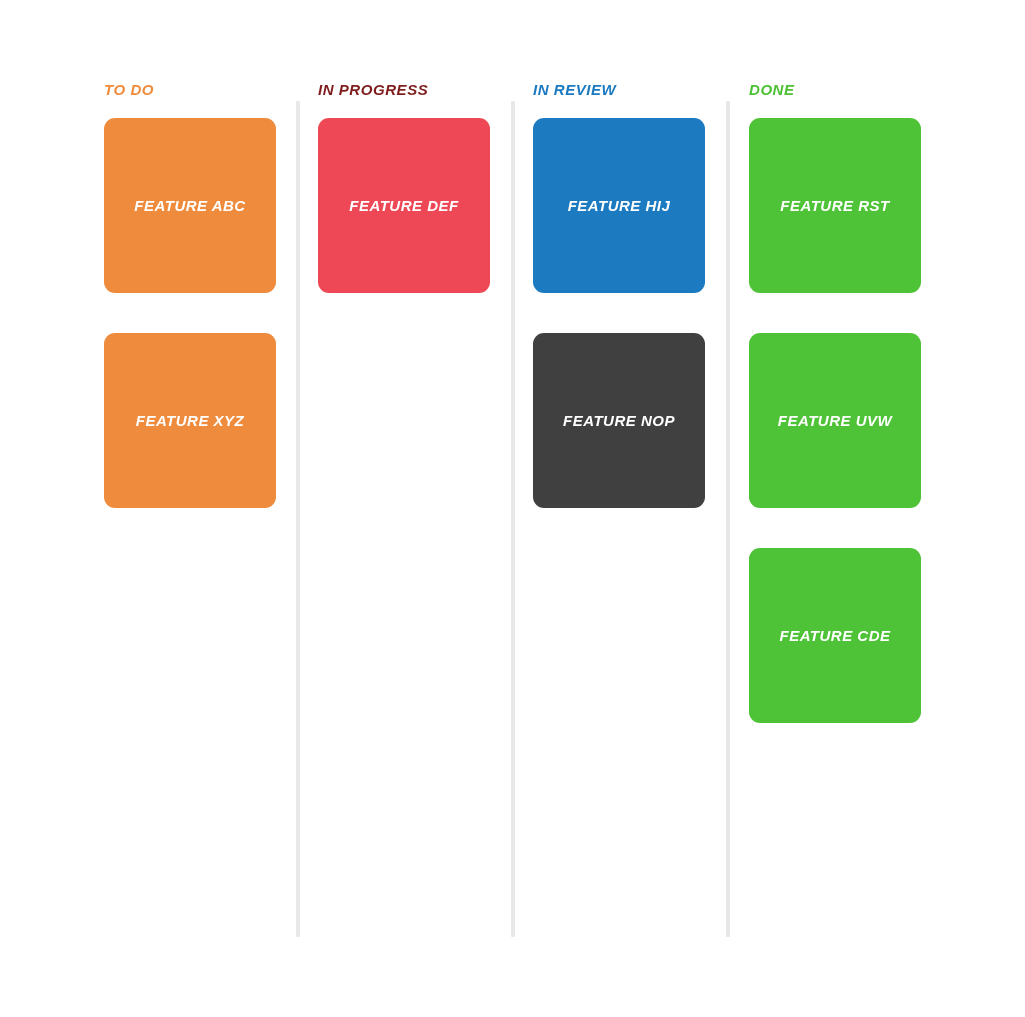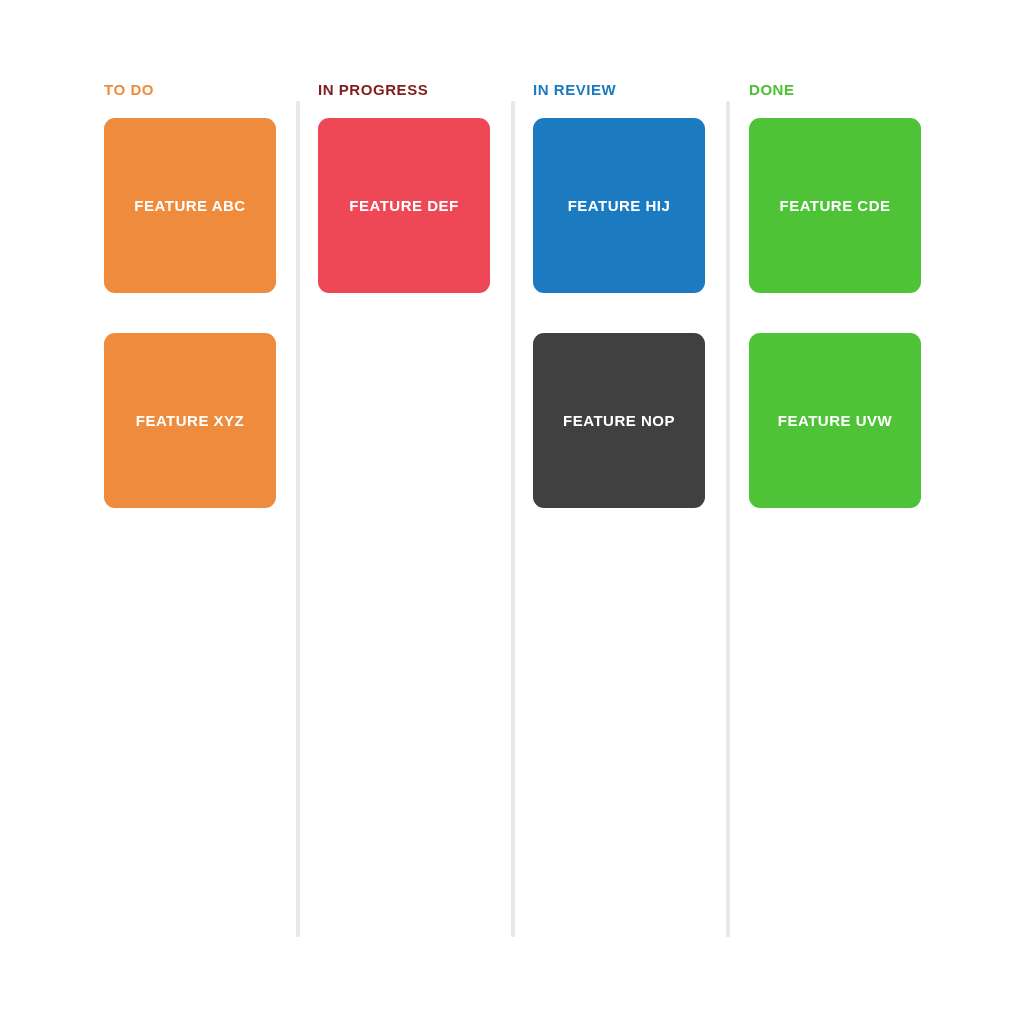--- a/index.html
+++ b/index.html
@@ -13,20 +13,21 @@
     height: 1017px;
     font-family: "Liberation Sans", sans-serif;
     -webkit-font-smoothing: antialiased;
     overflow: hidden;
   }
 
   #board {
     position: relative;
     width: 1025px;
     height: 1017px;
+    font-style: italic;
   }
 
   
   .divider {
     position: absolute;
     top: 101px;
     width: 4px;
     height: 836px;
     background: #e8e8e8;
     border-radius: 1px;
@@ -118,20 +119,23 @@
         </div>
         <div class="card" style="background: #404040;">
           <span class="card-label">FEATURE NOP</span>
         </div>
       </div>
     </div>
     <div class="column" style="left: 749px;">
       <div class="column-header" style="color: rgb(76, 193, 52);">DONE</div>
       <div class="card-stack">
         <div class="card" style="background: rgb(79, 195, 55);">
-          <span class="card-label">FEATURE CDE</span>
+          <span class="card-label">FEATURE RST</span>
         </div>
         <div class="card" style="background: rgb(79, 195, 55);">
           <span class="card-label">FEATURE UVW</span>
+        </div>
+        <div class="card" style="background: rgb(79, 195, 55);">
+          <span class="card-label">FEATURE CDE</span>
         </div>
       </div>
     </div>
   </div>
 
 </body></html>

